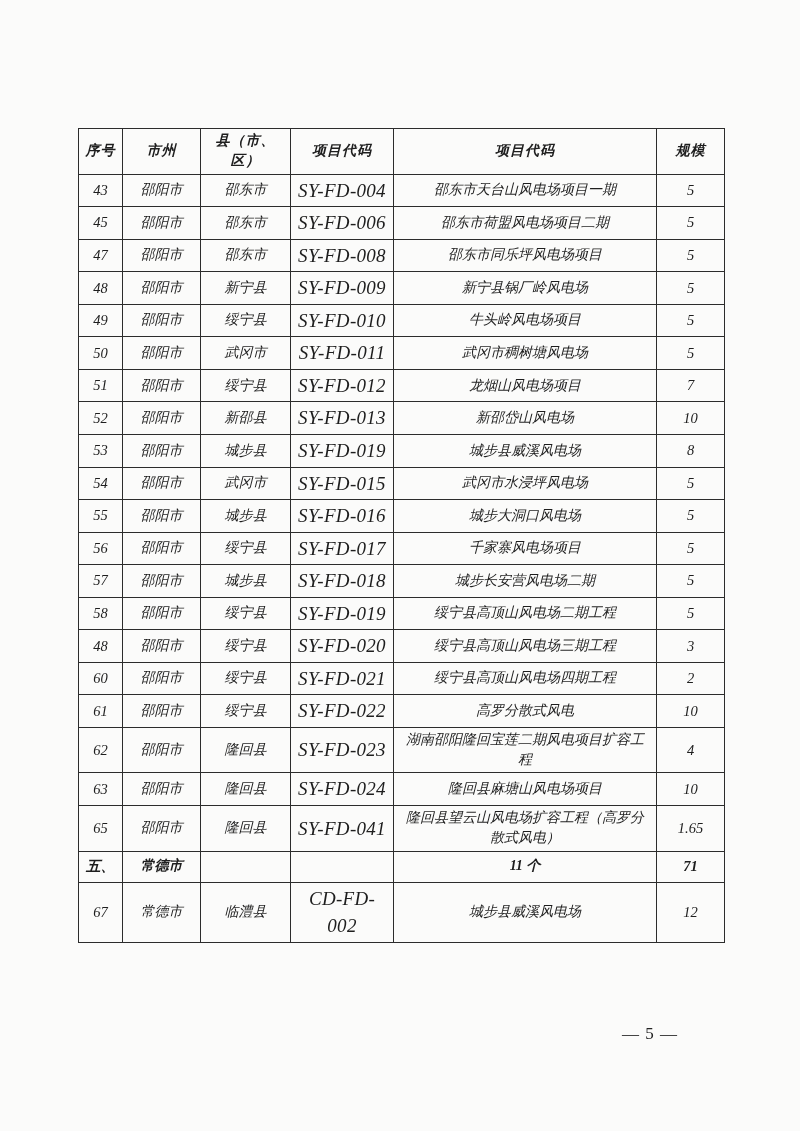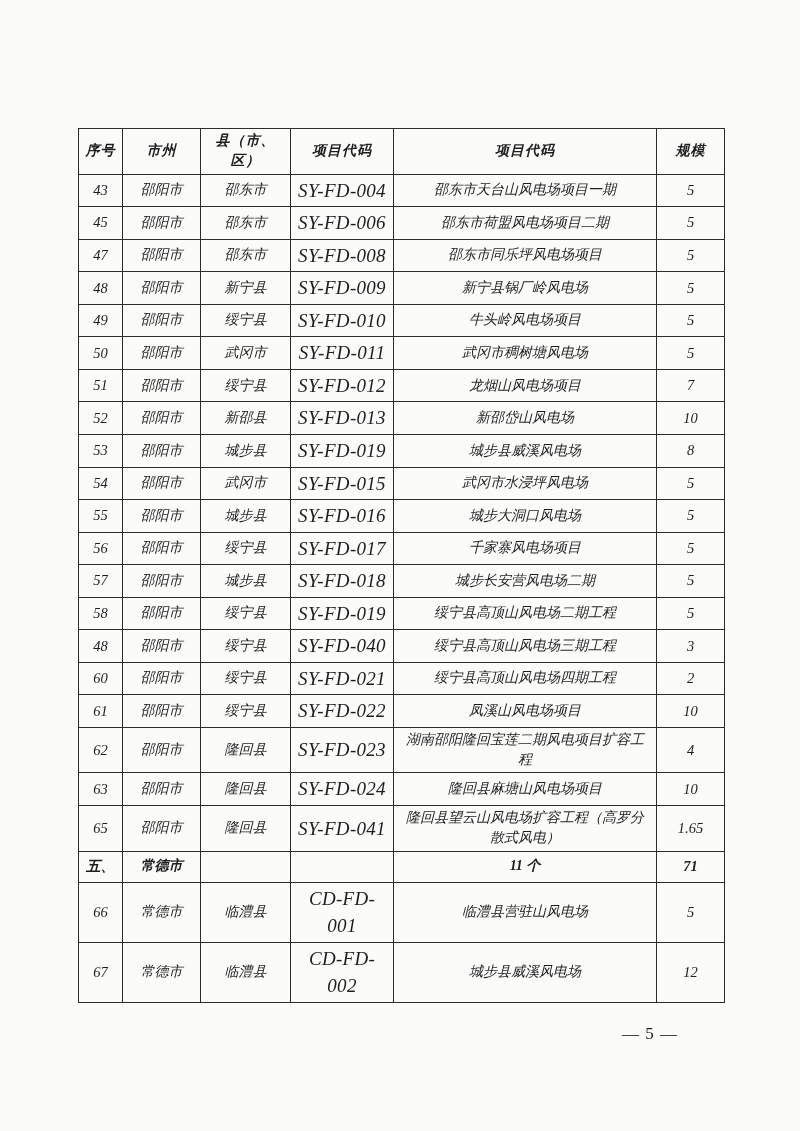--- a/index.html
+++ b/index.html
@@ -205,38 +205,38 @@
           <td class="col-city">邵阳市</td>
           <td class="col-county">绥宁县</td>
           <td class="col-code">SY-FD-019</td>
           <td class="col-name">绥宁县高顶山风电场二期工程</td>
           <td class="col-scale">5</td>
         </tr>
         <tr>
           <td class="col-no">48</td>
           <td class="col-city">邵阳市</td>
           <td class="col-county">绥宁县</td>
-          <td class="col-code">SY-FD-040</td>
+          <td class="col-code">SY-FD-020</td>
           <td class="col-name">绥宁县高顶山风电场三期工程</td>
           <td class="col-scale">3</td>
         </tr>
         <tr>
           <td class="col-no">60</td>
           <td class="col-city">邵阳市</td>
           <td class="col-county">绥宁县</td>
           <td class="col-code">SY-FD-021</td>
           <td class="col-name">绥宁县高顶山风电场四期工程</td>
           <td class="col-scale">2</td>
         </tr>
         <tr>
           <td class="col-no">61</td>
           <td class="col-city">邵阳市</td>
           <td class="col-county">绥宁县</td>
           <td class="col-code">SY-FD-022</td>
-          <td class="col-name">凤溪山风电场项目</td>
+          <td class="col-name">高罗分散式风电</td>
           <td class="col-scale">10</td>
         </tr>
         <tr>
           <td class="col-no">62</td>
           <td class="col-city">邵阳市</td>
           <td class="col-county">隆回县</td>
           <td class="col-code">SY-FD-023</td>
           <td class="col-name">湖南邵阳隆回宝莲二期风电项目扩容工程</td>
           <td class="col-scale">4</td>
         </tr>
@@ -258,28 +258,20 @@
         </tr>
         <tr class="section-row">
           <td class="col-no">五、</td>
           <td class="col-city">常德市</td>
           <td class="col-county"></td>
           <td class="col-code"></td>
           <td class="col-name">11 个</td>
           <td class="col-scale">71</td>
         </tr>
         <tr>
-          <td class="col-no">66</td>
-          <td class="col-city">常德市</td>
-          <td class="col-county">临澧县</td>
-          <td class="col-code">CD-FD-001</td>
-          <td class="col-name">临澧县营驻山风电场</td>
-          <td class="col-scale">5</td>
-        </tr>
-        <tr>
           <td class="col-no">67</td>
           <td class="col-city">常德市</td>
           <td class="col-county">临澧县</td>
           <td class="col-code">CD-FD-002</td>
           <td class="col-name">城步县威溪风电场</td>
           <td class="col-scale">12</td>
         </tr>
       </tbody>
   </table>
 

